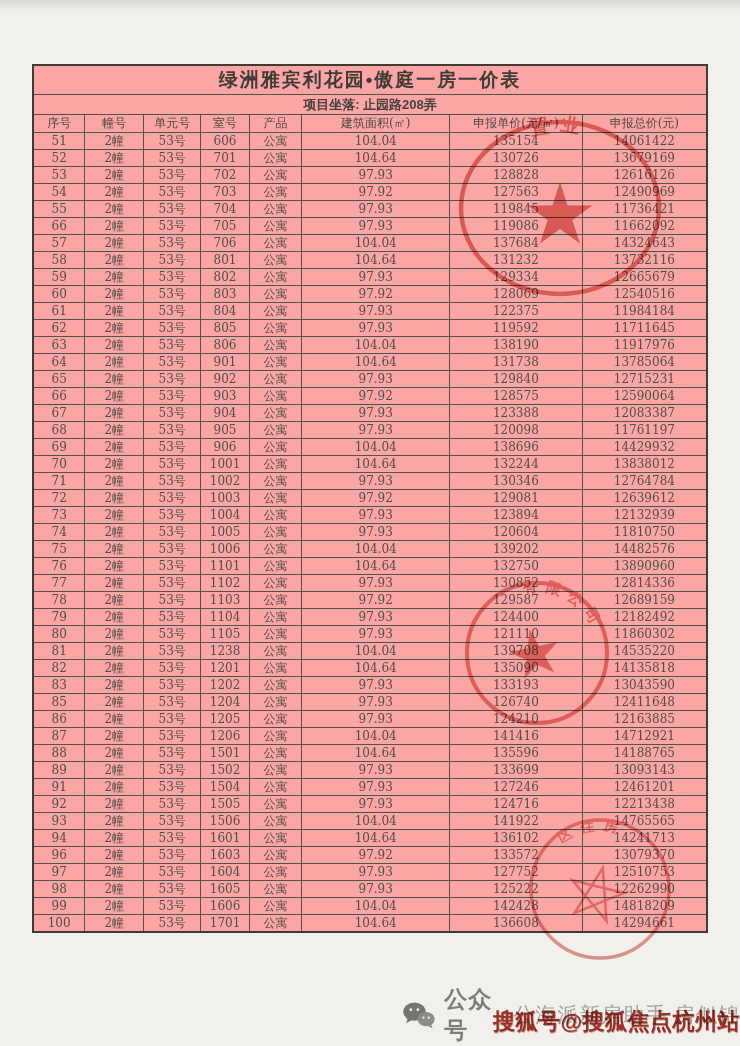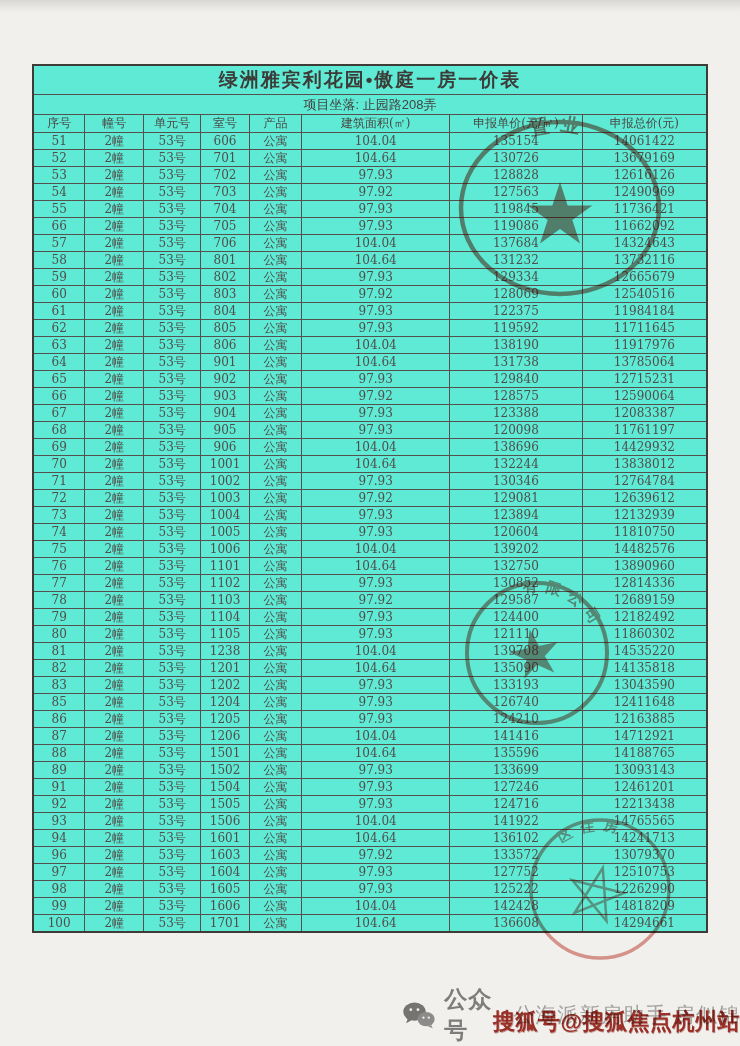--- a/index.html
+++ b/index.html
@@ -10,33 +10,33 @@
   }
   .scan-edge{
     position:absolute;left:0;top:0;width:740px;height:14px;
     background:linear-gradient(180deg,#d8d6d2 0%,#edecea 70%,#f1f0ed 100%);
   }
   .sheet{
     position:absolute;left:32px;top:64px;width:676px;
   }
   table.price{
     border-collapse:collapse;table-layout:fixed;width:100%;
-    background:#5eead4;color:#4c4a47;
+    background:#fca5a5;color:#4c4a47;
   }
   table.price td, table.price th{
     border:1px solid #55514c;text-align:center;vertical-align:middle;
     padding:0;overflow:hidden;white-space:nowrap;
   }
   td.title-cell{
     height:28px;font-size:19px;font-weight:bold;letter-spacing:2px;
     color:#3d3b38;border-bottom-width:1px;
     font-family:"Liberation Sans",sans-serif;
   }
   td.loc-cell{
-    height:19px;font-size:13px;font-weight:normal;color:#44423f;
+    height:19px;font-size:13px;font-weight:bold;color:#44423f;
   }
   tr.head-row th{
     height:17px;font-size:12px;font-weight:400;color:#4a4845;
     font-family:"DejaVu Serif","Liberation Serif",serif;
   }
   tbody.data td{
     height:16px;font-size:12px;line-height:16px;
     font-family:"DejaVu Serif","Liberation Serif",serif;
     color:#504e4b;
   }

